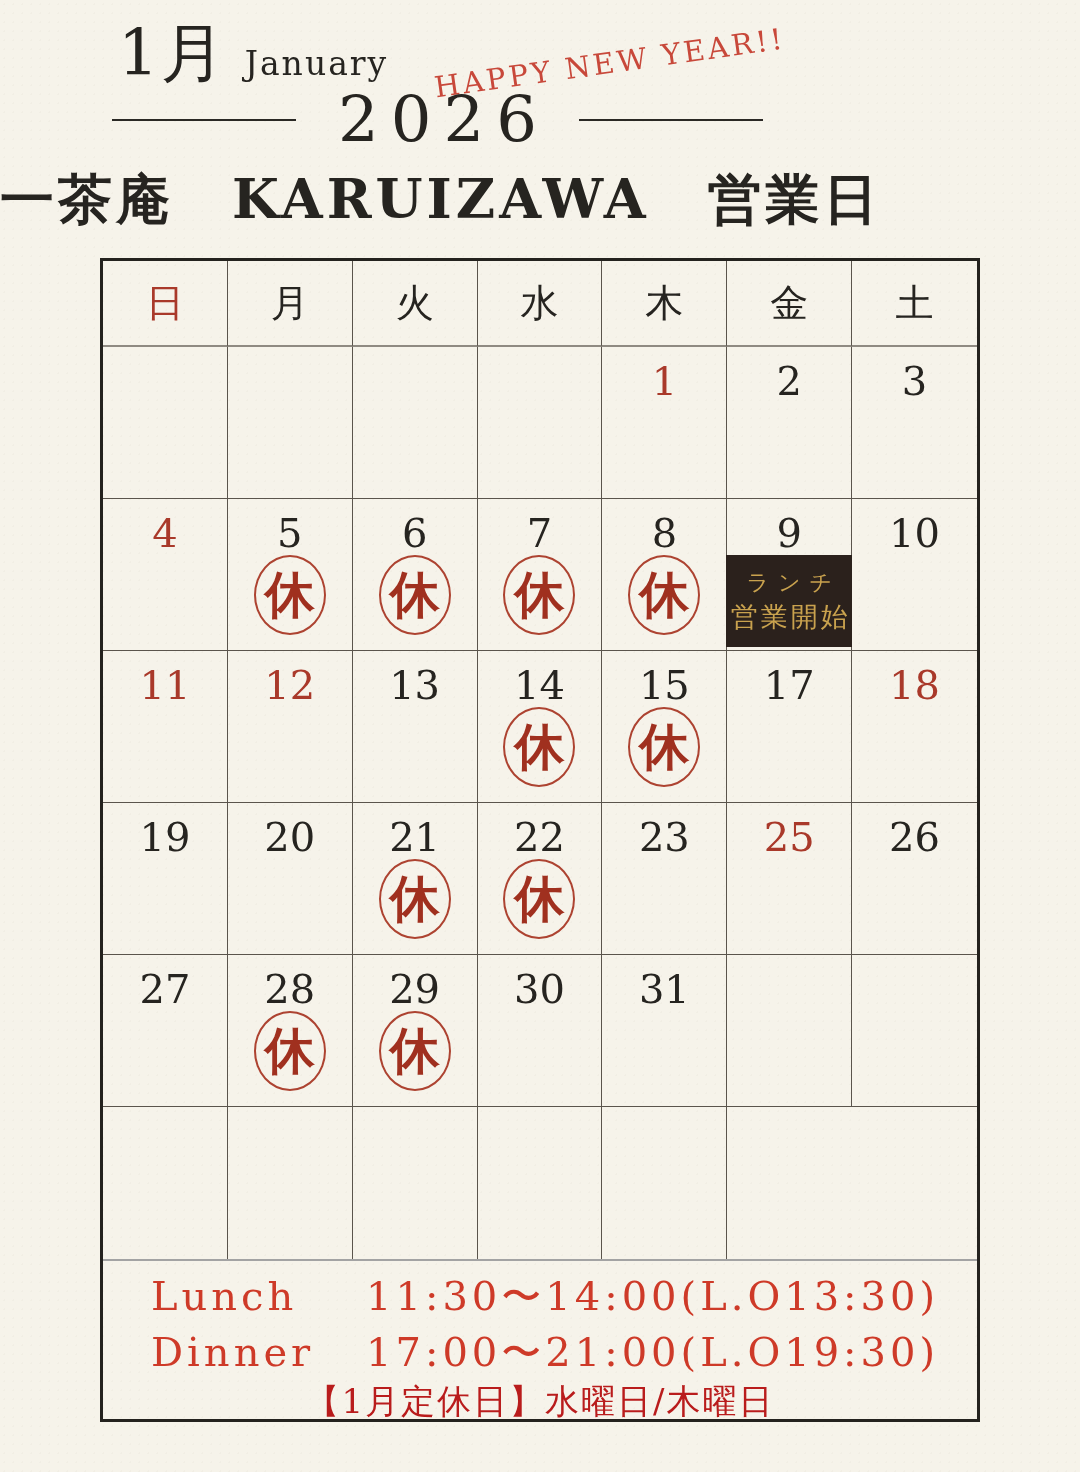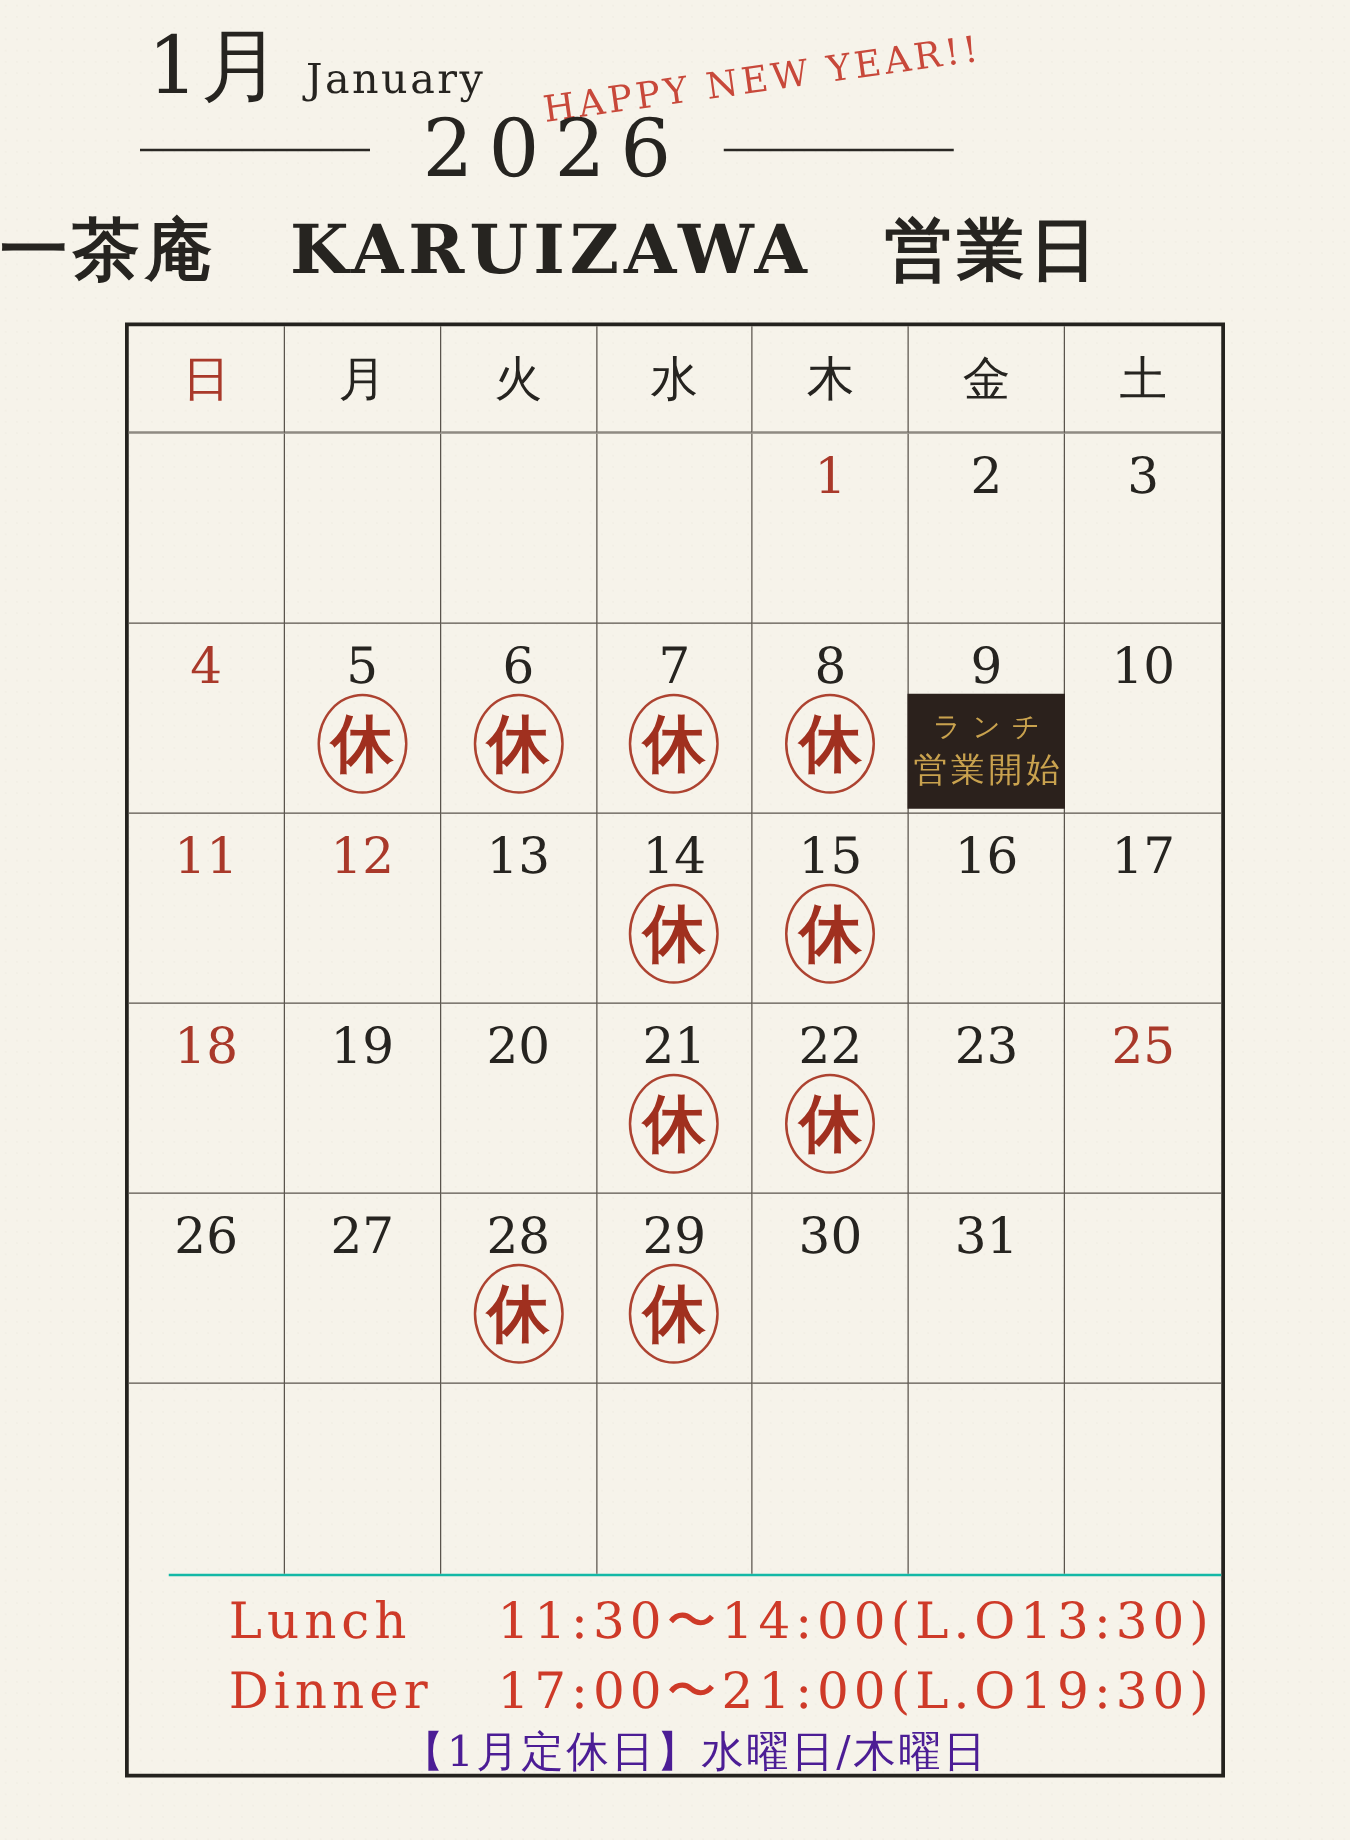--- a/index.html
+++ b/index.html
@@ -87,37 +87,36 @@
     background:var(--badge-bg);
     color:var(--badge-gold);
     display:flex;flex-direction:column;align-items:center;justify-content:center;
     gap:9px;
   }
   .badge .b1{font-size:22px;letter-spacing:9px;padding-left:9px;line-height:1;}
   .badge .b2{font-size:27px;letter-spacing:3px;padding-left:3px;line-height:1;}
 
   
   .cal-footer{
-    border-top:2px solid #14b8a6;
+    border-top:2px solid #a3a3a3;
     height:160px;box-sizing:border-box;
     padding:8px 0 0 48px;
-    margin-left:32px;
   }
   .hours-line{
     display:flex;align-items:baseline;
     height:56px;
     color:var(--hours-red);
     font-size:40px;letter-spacing:4px;white-space:nowrap;
   }
   .hlabel{width:215px;flex:0 0 auto;}
   .hval{flex:0 0 auto;}
   .closed-note{
     height:42px;display:flex;align-items:center;justify-content:center;
     margin-left:-48px;
-    font-size:34px;letter-spacing:2px;color:#4c1d95;
+    font-size:34px;letter-spacing:2px;color:#b91c1c;
   }
 </style>
 </head>
 <body>
 
 <div class="page">
 
   <div class="month-block">
     <span class="month-kanji">1月</span>
     <span class="month-en">January</span>
@@ -201,23 +200,20 @@
         <div class="dc">
           <span class="num">13</span>
         </div>
         <div class="dc">
           <span class="num">14</span>
           <span class="stamp">休</span>
         </div>
         <div class="dc">
           <span class="num">15</span>
           <span class="stamp">休</span>
-        </div>
-        <div class="dc">
-          <span class="num">16</span>
         </div>
         <div class="dc">
           <span class="num">17</span>
         </div>
         <div class="dc">
           <span class="num red">18</span>
         </div>
         <div class="dc">
           <span class="num">19</span>
         </div>

